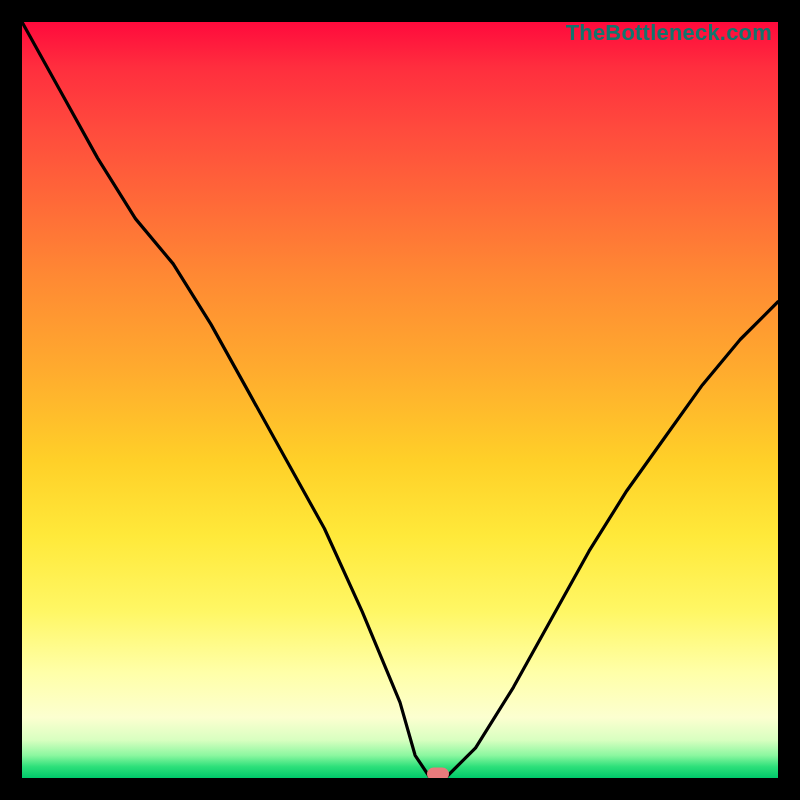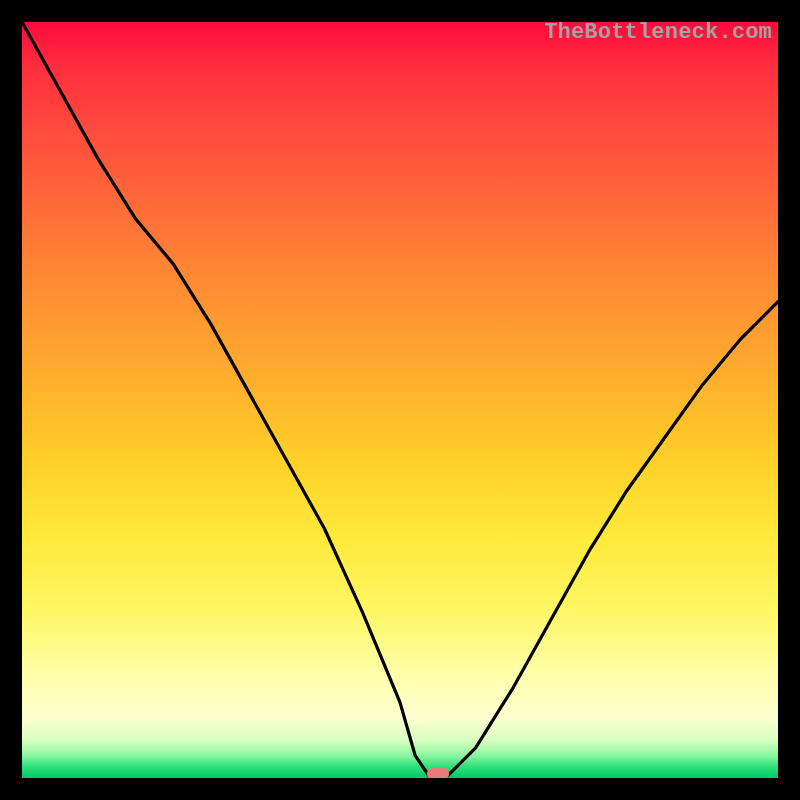--- a/index.html
+++ b/index.html
@@ -52,22 +52,22 @@
     left: 0; top: 0;
     width: 756px;
     height: 756px;
   }
   .watermark {
     position: absolute;
     top: 0px;
     right: 6px;
     font-size: 22px;
     font-weight: 600;
-    color: #a3a3a3;
-    font-family: Liberation Mono, monospace;
+    color: #0f766e;
+    font-family: Liberation Sans, sans-serif;
     letter-spacing: 0.2px;
     line-height: 22px;
   }
   .dot {
     position: absolute;
     width: 22px;
     height: 13px;
     background: #e97a7c;
     border-radius: 7px;
     transform: translate(-50%, -50%);

